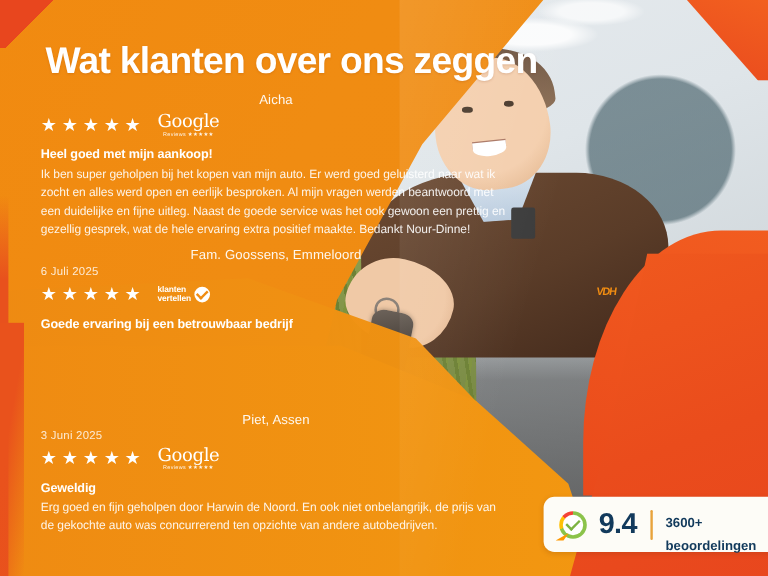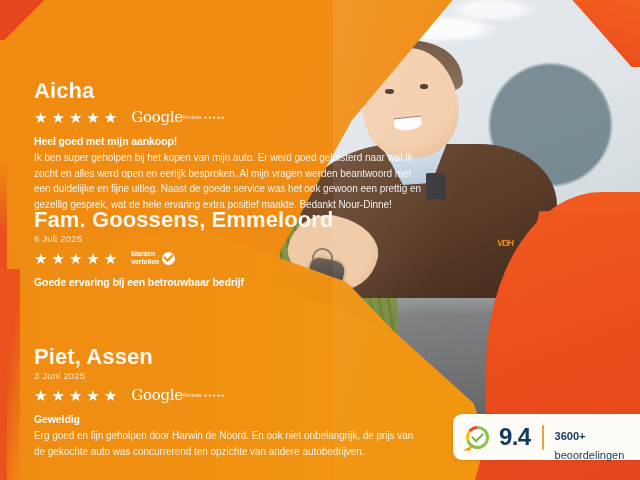--- a/index.html
+++ b/index.html
@@ -154,32 +154,32 @@
     color:#ffffff;font-size:31px;font-weight:bold;letter-spacing:-.6px;
     text-shadow:0 1px 2px rgba(120,45,10,.18);
   }
 
   .review{position:absolute;left:34px;width:392px;color:#fff;}
   #rev0{top:78px;}
   #rev1{top:207px;}
   #rev2{top:344px;}
 
   .rev-name{
-    font-size:22px;font-weight:700;color:rgba(255,255,255,.93);
-    letter-spacing:.1px;line-height:1.15;
+    font-size:11px;font-weight:400;color:rgba(255,255,255,.93);
+    letter-spacing:.1px;line-height:1.15;text-align:center;
   }
   .rev-date{
     font-size:9.5px;color:rgba(255,255,255,.82);margin-top:1px;letter-spacing:.2px;
   }
   .rev-meta{display:flex;align-items:center;gap:14px;margin-top:4px;height:20px;}
   .stars{display:flex;gap:4px;font-size:15px;line-height:1;color:#fff;}
   .star{display:inline-block;}
 
   .logo-google{
-    display:flex;flex-direction:row;align-items:center;justify-content:center;
+    display:flex;flex-direction:column;align-items:center;justify-content:center;
     line-height:1;
   }
   .logo-google .gw{
     font-family:"DejaVu Serif",serif;font-size:15px;color:#fff;letter-spacing:-.3px;
   }
   .logo-google .gs{
     font-size:4.5px;color:rgba(255,255,255,.9);letter-spacing:.3px;margin-top:1px;
   }
   .logo-kv{display:flex;align-items:center;gap:3px;}
   .logo-kv .kv-txt{
@@ -227,21 +227,21 @@
     position:absolute;left:-2px;bottom:-1px;width:11px;height:9px;
     background:linear-gradient(135deg,#F44336 40%,#FF9800 40% 75%,#FFC107 75%);
     clip-path:polygon(0 100%,100% 30%,60% 100%);
   }
   .rating-score{
     font-size:24px;font-weight:bold;color:#123A5C;letter-spacing:-.6px;line-height:1;
   }
   .rating-div{width:2px;height:25px;background:#E8A33C;border-radius:1px;margin:0 2px;}
   .rating-txt{line-height:1.2;margin-top:14px;}
   .rating-count{font-size:11px;font-weight:bold;color:#123A5C;}
-  .rating-label{font-size:11px;font-weight:normal;color:#123A5C;}
+  .rating-label{font-size:11px;font-weight:bold;color:#123A5C;}
 </style>
 </head>
 <body>
 
 <div class="stage">
 
   <div class="photo">
     <div class="plant"></div>
     <div class="torso"></div>
     <div class="collar"></div>
@@ -263,20 +263,21 @@
   <div class="ovl-red-curve"></div>
   <div class="ovl-red-right"></div>
   <div class="ovl-red-topright"></div>
   <div class="corner-tl"></div>
   <div class="edge-left"></div>
   <div class="edge-left2"></div>
   <div class="sheen"></div>
 
   <div class="content">
 
+    <div class="title">Wat klanten over ons zeggen</div>
 
     <div class="review" id="rev0">
       <div class="rev-name">Aicha</div>
       <div class="rev-meta">
         <div class="stars">
           <span class="star">★</span>
           <span class="star">★</span>
           <span class="star">★</span>
           <span class="star">★</span>
           <span class="star">★</span>

